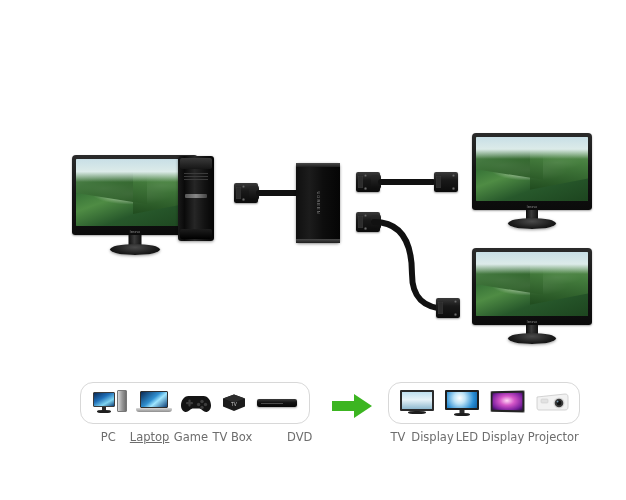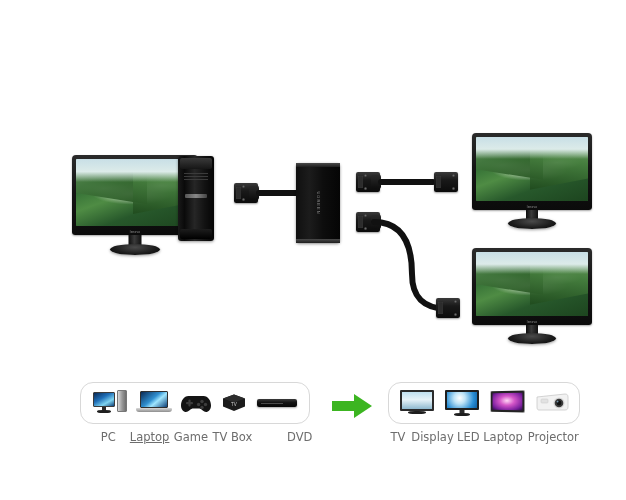--- a/index.html
+++ b/index.html
@@ -336,17 +336,17 @@
           <rect x="6" y="8" width="7" height="4" rx="1" fill="#e2e2e2" stroke="#cfcfcf" stroke-width="0.6"></rect>
         </svg>
       </div>
 
     </div>
   </div>
 
   <div class="lbl-row" style="left:386px;top:430px;width:196px;justify-content:space-between;">
     <div class="lbl" style="width:24px;">TV</div>
     <div class="lbl" style="width:46px;text-align:center;">Display</div>
-    <div class="lbl" style="width:70px;">LED Laptop</div>
+    <div class="lbl" style="width:70px;">LED Display</div>
     <div class="lbl" style="width:58px;">Projector</div>
   </div>
 
 </div>
 
 </body></html>

